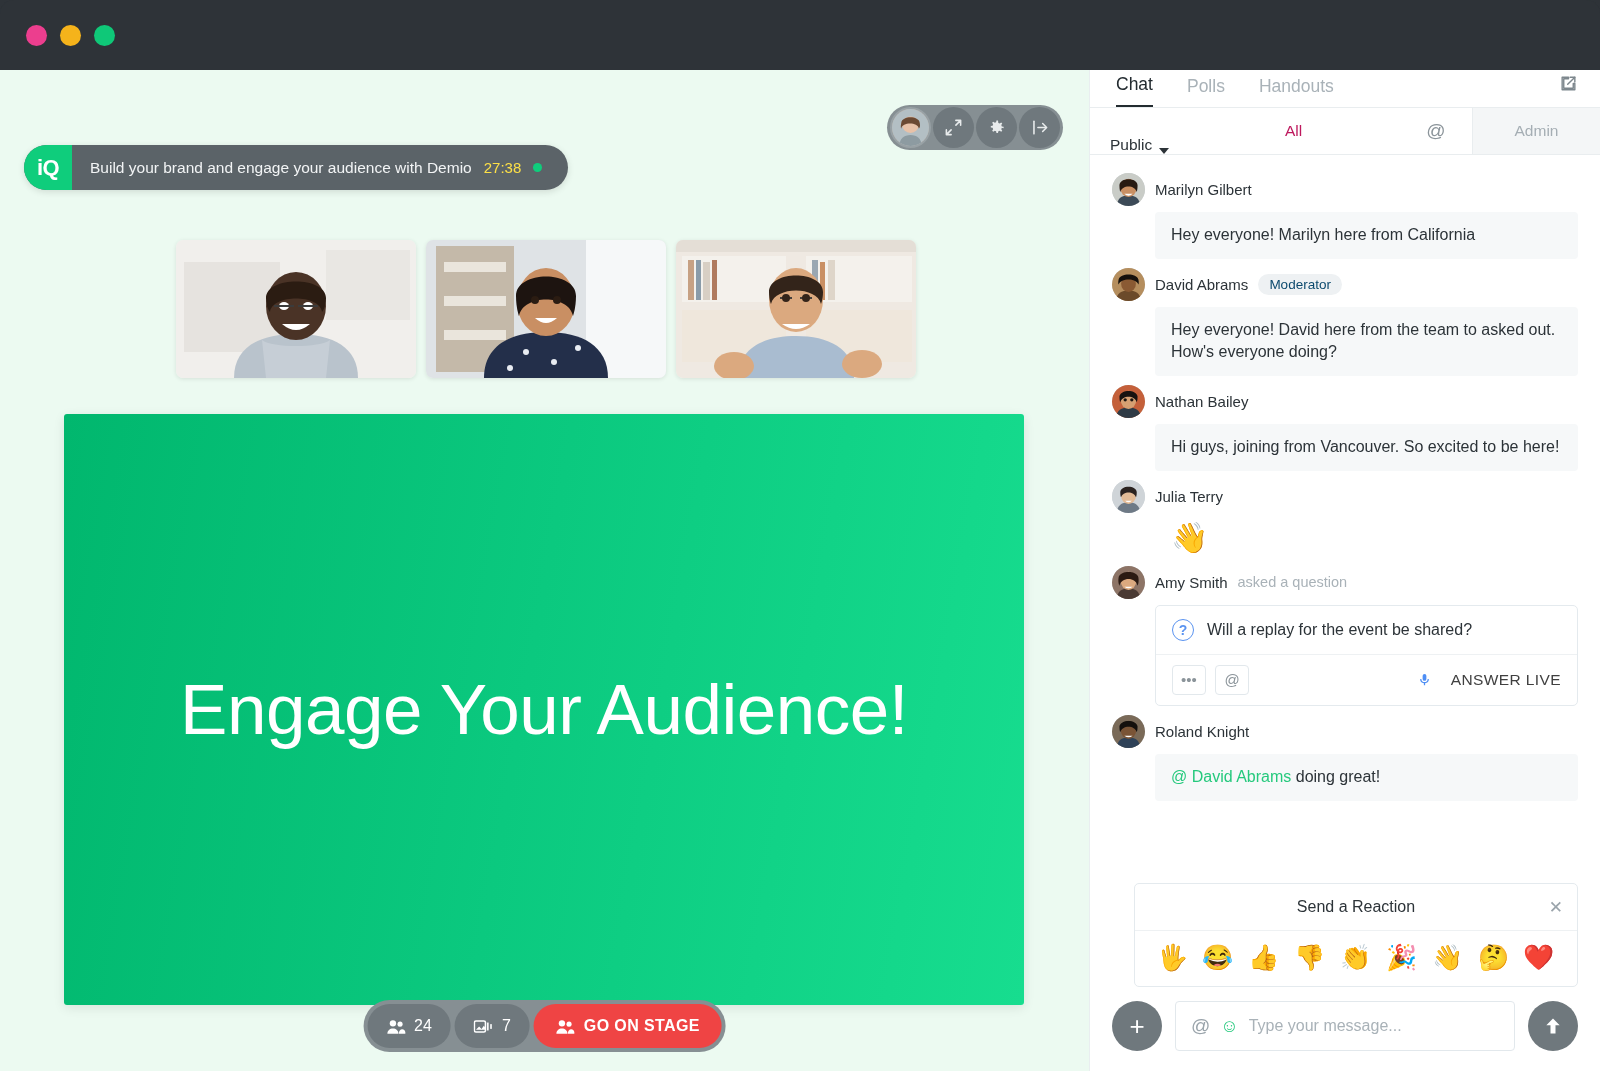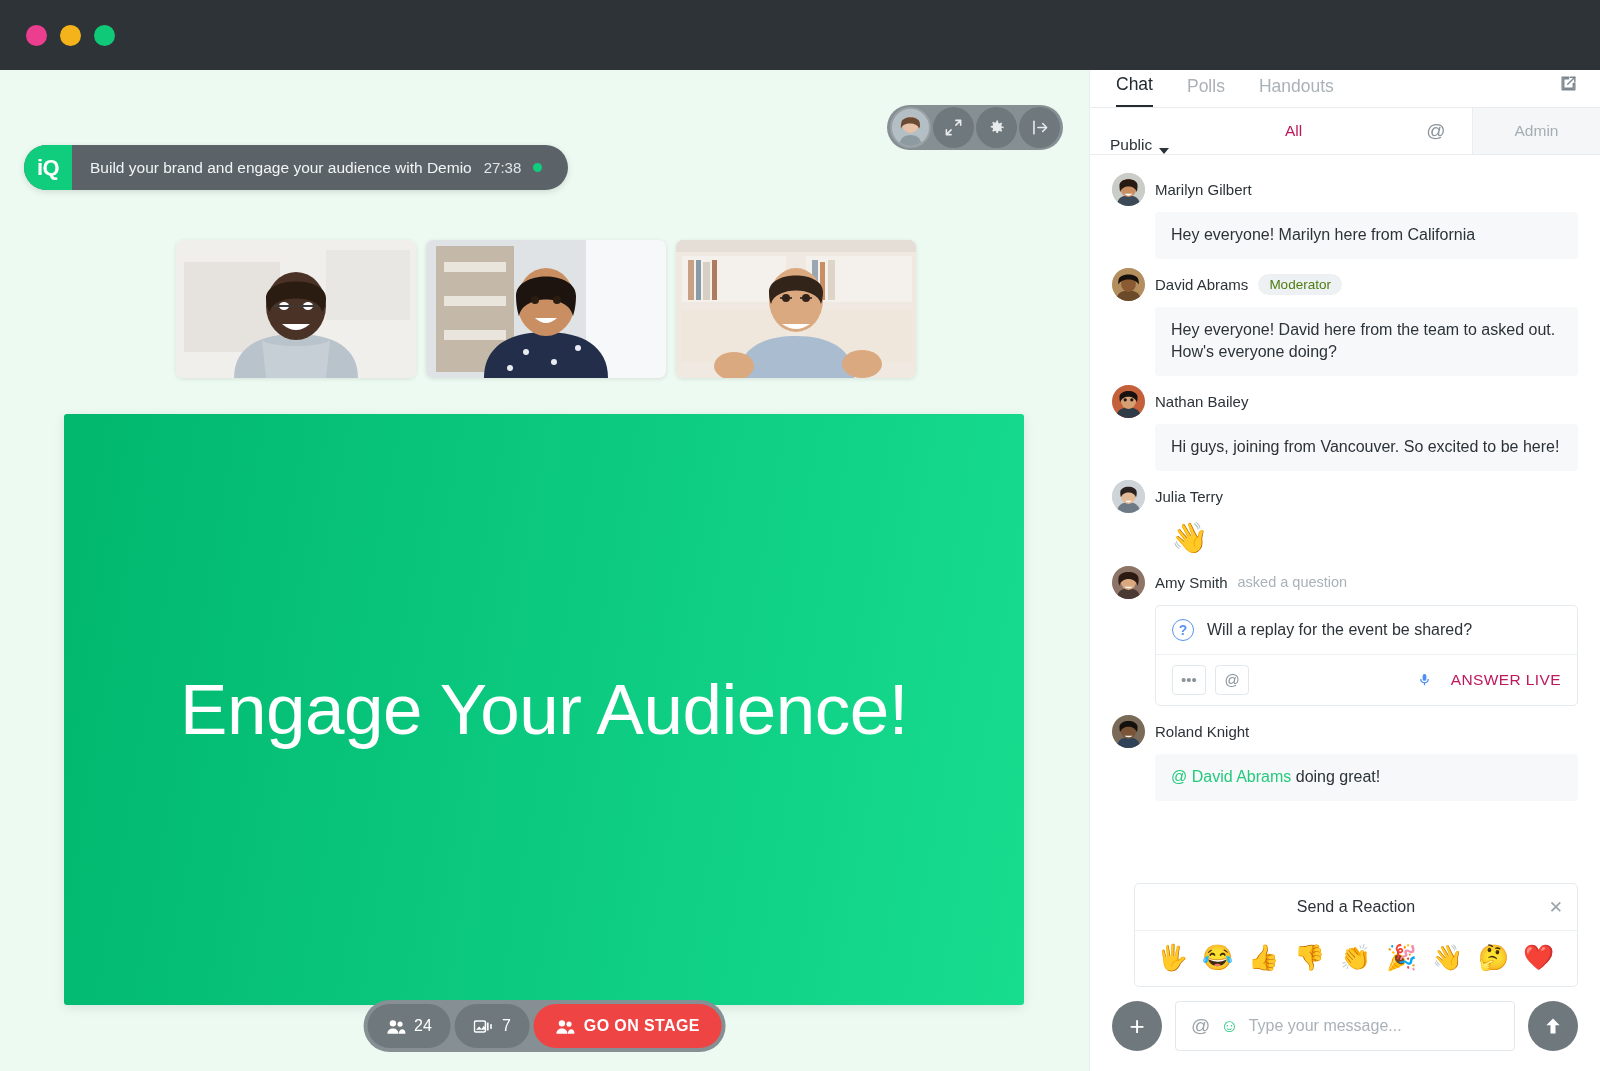--- a/index.html
+++ b/index.html
@@ -59,21 +59,21 @@
     color: #fff;
     display: flex; align-items: center; justify-content: center;
     font-size: 22px; font-weight: 600; letter-spacing: -.5px;
   }
   .session-meta {
     display: flex; align-items: center; gap: 12px;
     padding: 0 26px 0 18px;
     color: #f2f4f5;
     font-size: 15.5px;
   }
-  .session-time { color: #e5e5e5; font-size: 15px; }
+  .session-time { color: #fde047; font-size: 15px; }
   .live-dot { width: 9px; height: 9px; border-radius: 50%; background: #0fcd7c; }
 
   .top-controls {
     position: absolute; right: 26px; top: 35px;
     display: flex; align-items: center;
     height: 45px;
     background: #868f93;
     border-radius: 23px;
     padding: 0 3px;
     gap: 2px;
@@ -223,21 +223,21 @@
     margin-bottom: 6px;
   }
   .avatar {
     width: 33px; height: 33px; border-radius: 50%;
     overflow: hidden; flex: none; background: #cfd6da;
   }
   .avatar svg { width: 100%; height: 100%; display: block; }
   .msg-name { font-size: 15px; color: #2c3338; }
   .msg-sub { font-size: 14.5px; color: #a9b2b8; }
   .badge {
-    font-size: 13.5px; color: #4d7c0f;
+    font-size: 13.5px; color: #0c4a6e;
     background: #eef1f3; border-radius: 11px;
     padding: 3px 11px;
   }
   .bubble {
     margin-left: 43px;
     background: #f6f8f9;
     border-radius: 4px;
     padding: 12px 16px;
     font-size: 16px;
     color: #2c3338;
@@ -271,21 +271,21 @@
   }
   .mini-btn {
     width: 34px; height: 30px;
     border: 1px solid #e2e8ec; border-radius: 4px;
     display: flex; align-items: center; justify-content: center;
     color: #8b949a; font-size: 15px; cursor: pointer;
   }
   .answer-live {
     margin-left: auto;
     display: flex; align-items: center; gap: 19px;
-    color: #be185d; font-size: 15.5px; letter-spacing: .4px;
+    color: #404040; font-size: 15.5px; letter-spacing: .4px;
     cursor: pointer;
   }
   .answer-live svg { width: 15px; height: 17px; fill: #4e8ef5; }
 
   .reaction-card {
     margin: 6px 22px 0 44px;
     border: 1px solid #e4eaee;
     border-radius: 5px;
     background: #fff;
   }

